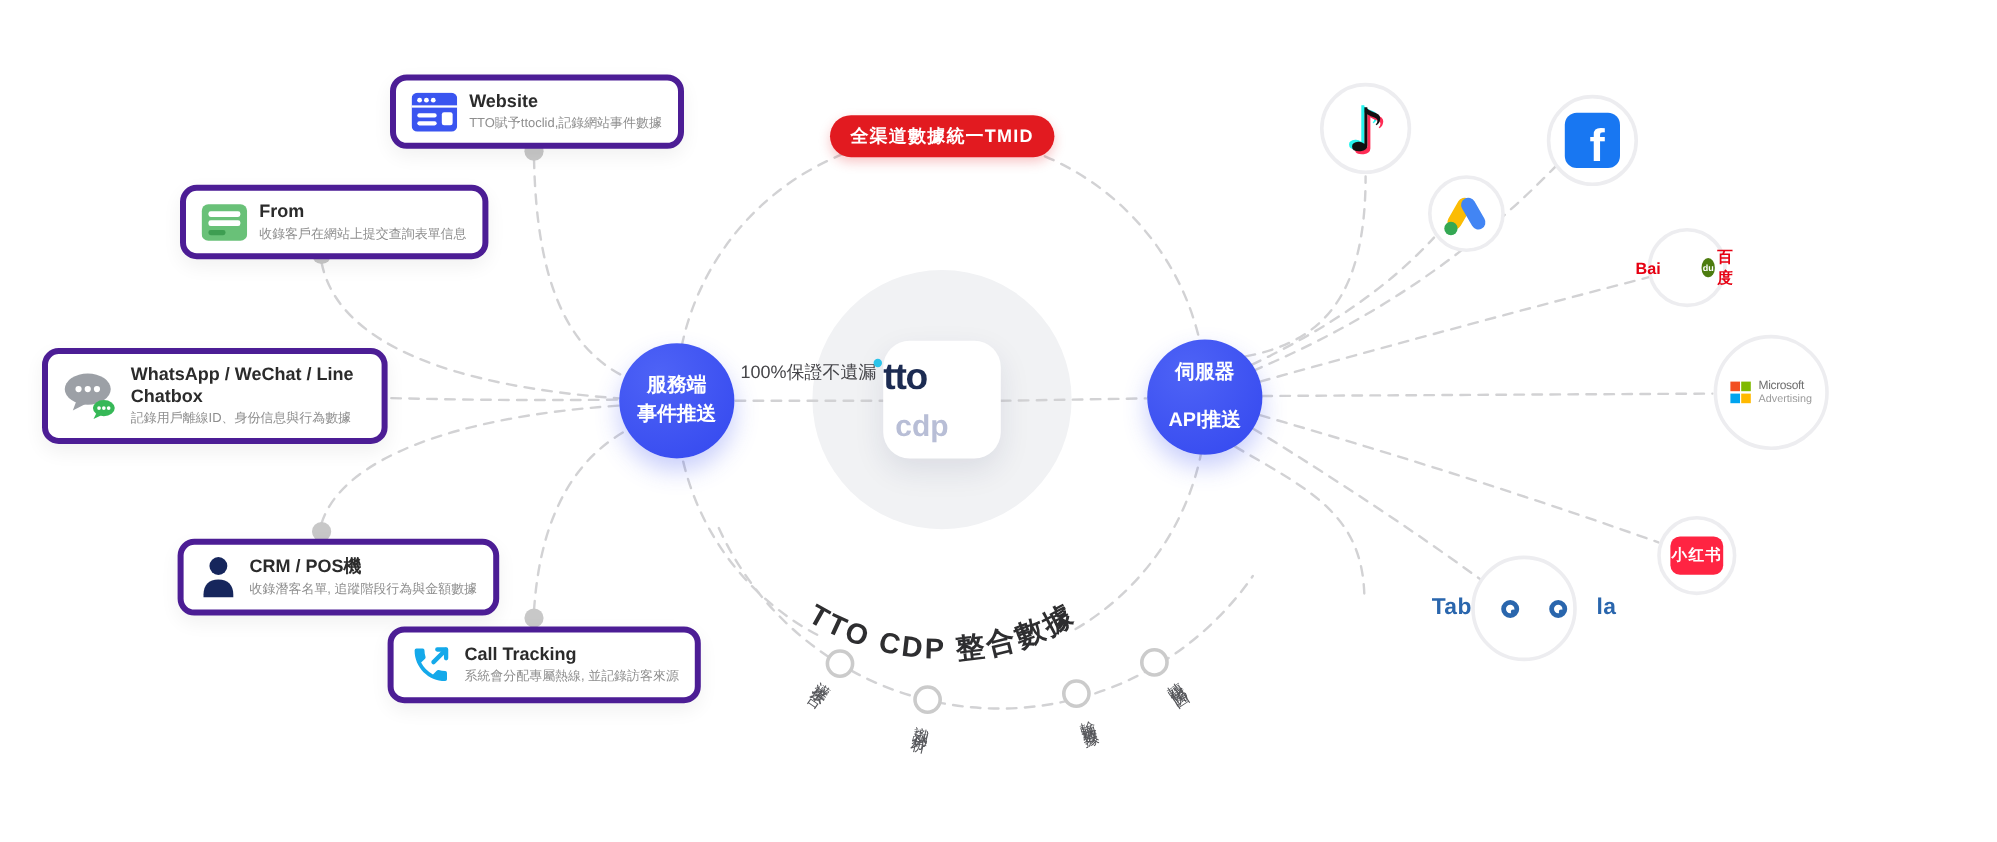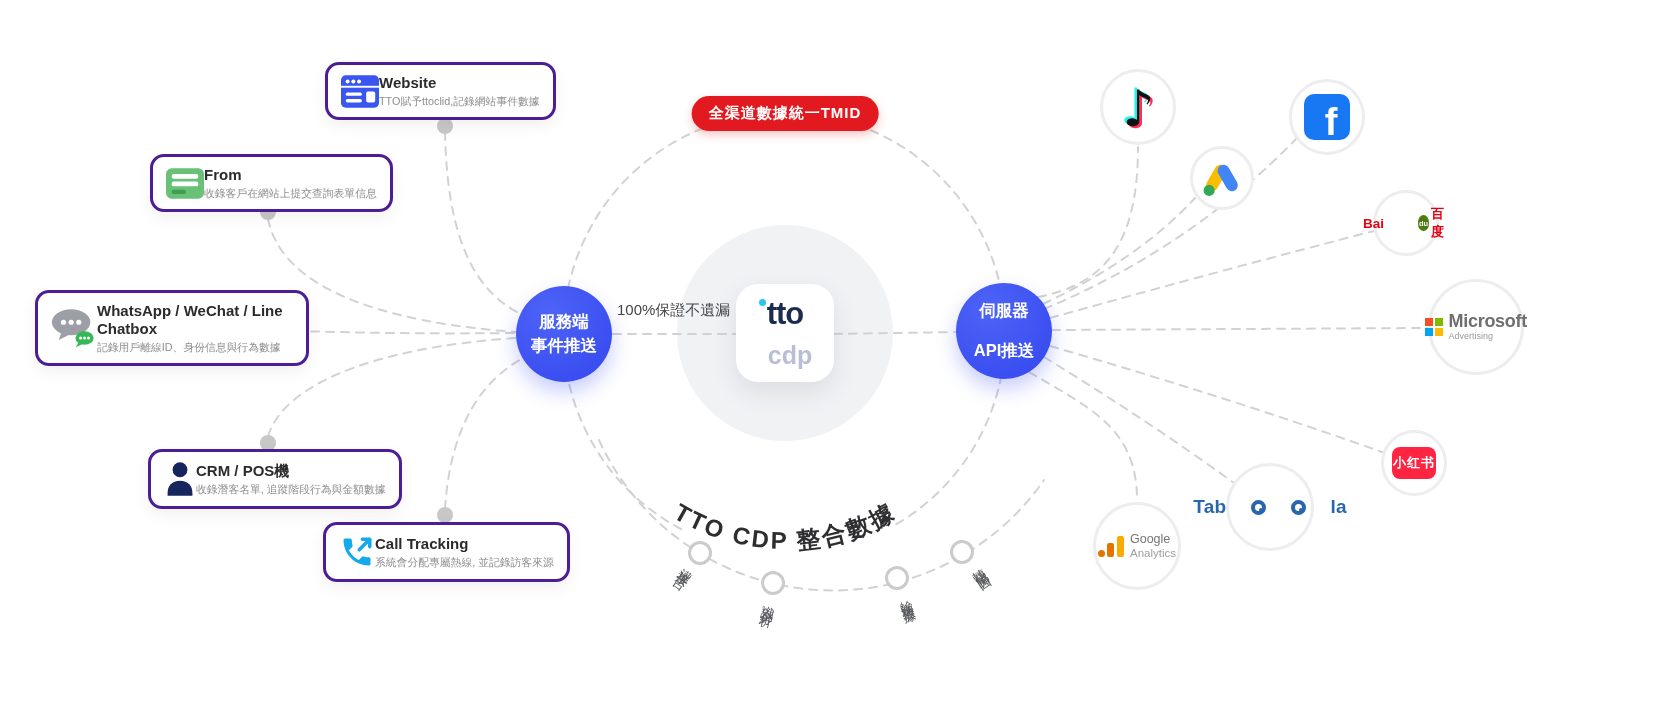--- a/index.html
+++ b/index.html
@@ -1,22 +1,22 @@
 <!DOCTYPE html>
 <html><head>
 <meta charset="utf-8">
 <style>
   html,body{margin:0;padding:0;background:#ffffff;}
   .stage{position:relative;width:1664px;height:702px;background:#fff;overflow:hidden;
          font-family:"Liberation Sans","DejaVu Sans",sans-serif;}
   svg.lines{position:absolute;left:0;top:0;}
 
   
-  .card{position:absolute;display:flex;align-items:center;background:#fff;
-        border:3px solid #4c1d95;border-radius:14px;box-shadow:0 6px 16px rgba(0,0,0,.06);
+  .card{position:absolute;display:flex;align-items:center;gap:10px;background:#fff;
+        border:5px solid #4c1d95;border-radius:14px;box-shadow:0 6px 16px rgba(0,0,0,.06);
         padding:9px 13px;white-space:nowrap;}
   .card .ctext{display:flex;flex-direction:column;}
   .card .ctitle{font-size:15px;font-weight:bold;color:#2b2b2b;line-height:1.2;}
   .card .cdesc{font-size:10.8px;color:#8e8e8e;margin-top:3px;line-height:1.25;}
   .card.wrap{white-space:normal;}
   .card.wrap .ctext{width:196px;}
 
   
   .hub{position:absolute;width:96px;height:96px;border-radius:50%;
        background:radial-gradient(circle at 35% 28%, #4e63f6, #3347ef);
@@ -24,21 +24,21 @@
        display:flex;flex-direction:column;align-items:center;justify-content:center;
        color:#fff;font-weight:bold;font-size:16.5px;line-height:1.45;text-align:center;}
 
   
   .badge{position:absolute;left:785px;top:96px;transform:translateX(-50%);
          background:#e21a20;color:#fff;font-weight:bold;font-size:15px;letter-spacing:1px;
          padding:8px 17px;border-radius:18px;box-shadow:0 4px 10px rgba(226,26,32,.25);}
   .guarantee{position:absolute;left:617px;top:301px;font-size:15px;color:#454549;font-weight:500;}
   .logo-card{position:absolute;left:736px;top:284px;width:98px;height:98px;background:#fff;
              border-radius:22px;box-shadow:0 10px 26px rgba(30,40,90,.10);
-             display:flex;flex-direction:column;align-items:center;justify-content:center;}
+             display:flex;flex-direction:column;align-items:flex-start;justify-content:center;}
   .logo-top{position:relative;font-size:31px;font-weight:bold;color:#1c2b52;letter-spacing:-1px;line-height:1;}
   .logo-dot{position:absolute;left:-8px;top:1px;width:7px;height:7px;border-radius:50%;background:#2bc4ea;}
   .logo-bottom{font-size:25px;font-weight:bold;color:#b8bed6;letter-spacing:0;line-height:1;margin-top:14px;margin-left:10px;}
 
   
   .step{position:absolute;writing-mode:vertical-rl;font-size:13px;color:#55565a;
         letter-spacing:3px;transform-origin:top center;font-weight:500;}
 
   
   .brand{position:absolute;background:#fff;border:3px solid #ededf0;border-radius:50%;
@@ -48,21 +48,21 @@
   .fb-f{color:#fff;font-weight:bold;font-size:38px;line-height:.95;margin-right:-8px;}
   .baidu{display:flex;align-items:center;gap:2px;}
   .baidu .bai{color:#e60012;font-weight:800;font-size:13.5px;}
   .baidu .du{width:16px;height:16px;border-radius:50% 50% 46% 46%;background:#4d7c0f;color:#fff;
              font-size:7.5px;font-weight:bold;display:flex;align-items:center;justify-content:center;margin-left:32px;}
   .baidu .bd{color:#e60012;font-weight:800;font-size:13px;}
   .ms{display:flex;align-items:center;gap:6px;}
   .ms-grid{display:grid;grid-template-columns:8px 8px;grid-template-rows:8px 8px;gap:1.5px;}
   .ms-grid i{display:block;}
   .ms-text{display:flex;flex-direction:column;line-height:1.1;}
-  .ms-name{font-size:18px;color:#6f6f6f;font-weight:700;letter-spacing:-.3px;}
+  .ms-name{font-size:10px;color:#6f6f6f;font-weight:400;letter-spacing:-.3px;}
   .ms-sub{font-size:9px;color:#9b9b9b;margin-top:1px;}
   .xhs{width:44px;height:32px;border-radius:8px;background:#ff2442;color:#fff;font-weight:bold;
        font-size:13px;display:flex;align-items:center;justify-content:center;letter-spacing:1px;}
   .tbl{display:flex;align-items:center;color:#2a66ad;font-weight:800;font-size:19px;letter-spacing:.3px;gap:24px;}
   .tb-o{width:7px;height:7px;border:4.5px solid #2a66ad;border-radius:50%;margin:0 .5px;position:relative;}
   .tb-o::after{content:"";position:absolute;width:4px;height:4px;border-radius:50%;background:#2a66ad;
                right:-1px;bottom:-1px;}
   .ga{display:flex;align-items:center;gap:6px;}
   .ga-icon{display:flex;align-items:flex-end;gap:2.5px;}
   .ga-dotsq{width:7px;height:7px;border-radius:50%;background:#e37400;}
@@ -277,27 +277,14 @@
 
   <div class="brand" style="left:1226px;top:463px;width:88px;height:88px;">
     <div class="tbl">
       <span>Tab</span>
       <span class="tb-o"></span>
       <span class="tb-o"></span>
       <span>la</span>
     </div>
   </div>
 
-  <div class="brand" style="left:1093px;top:502px;width:88px;height:88px;">
-    <div class="ga">
-      <span class="ga-icon">
-        <i class="ga-dotsq"></i>
-          <i class="ga-bar1"></i>
-          <i class="ga-bar2"></i>
-      </span>
-      <span class="ga-text">
-        <span class="ga-l1">Google</span>
-        <span class="ga-l2">Analytics</span>
-      </span>
-    </div>
-  </div>
 
 </div>
 
 </body></html>

